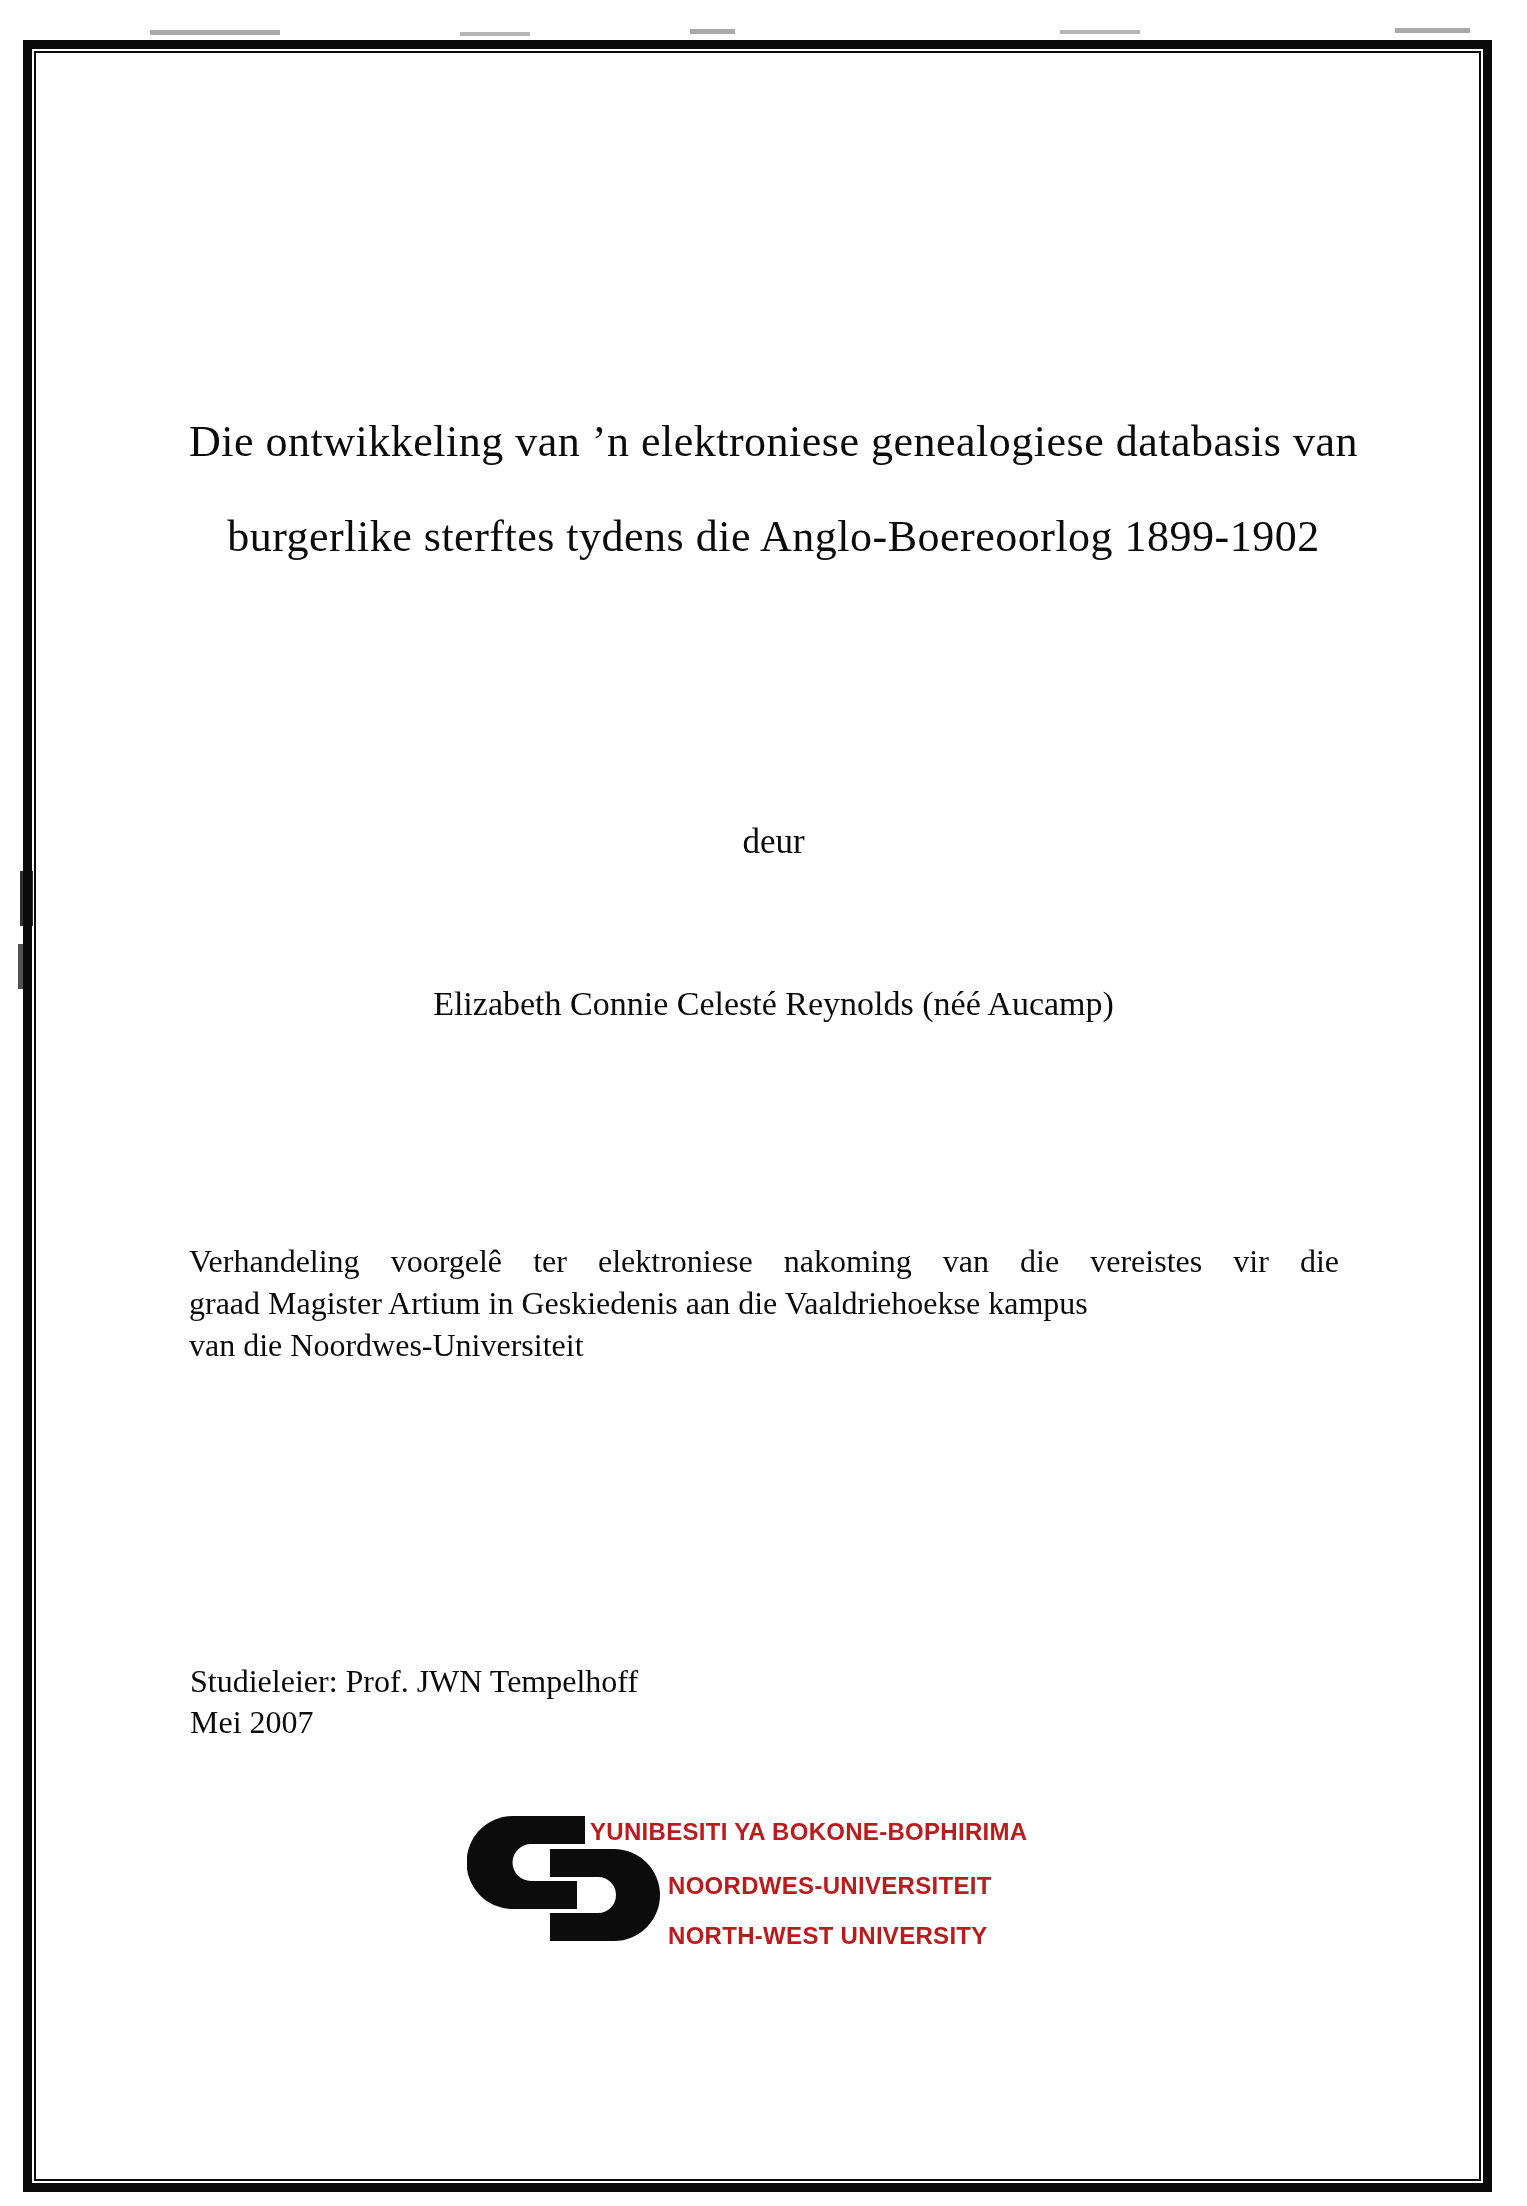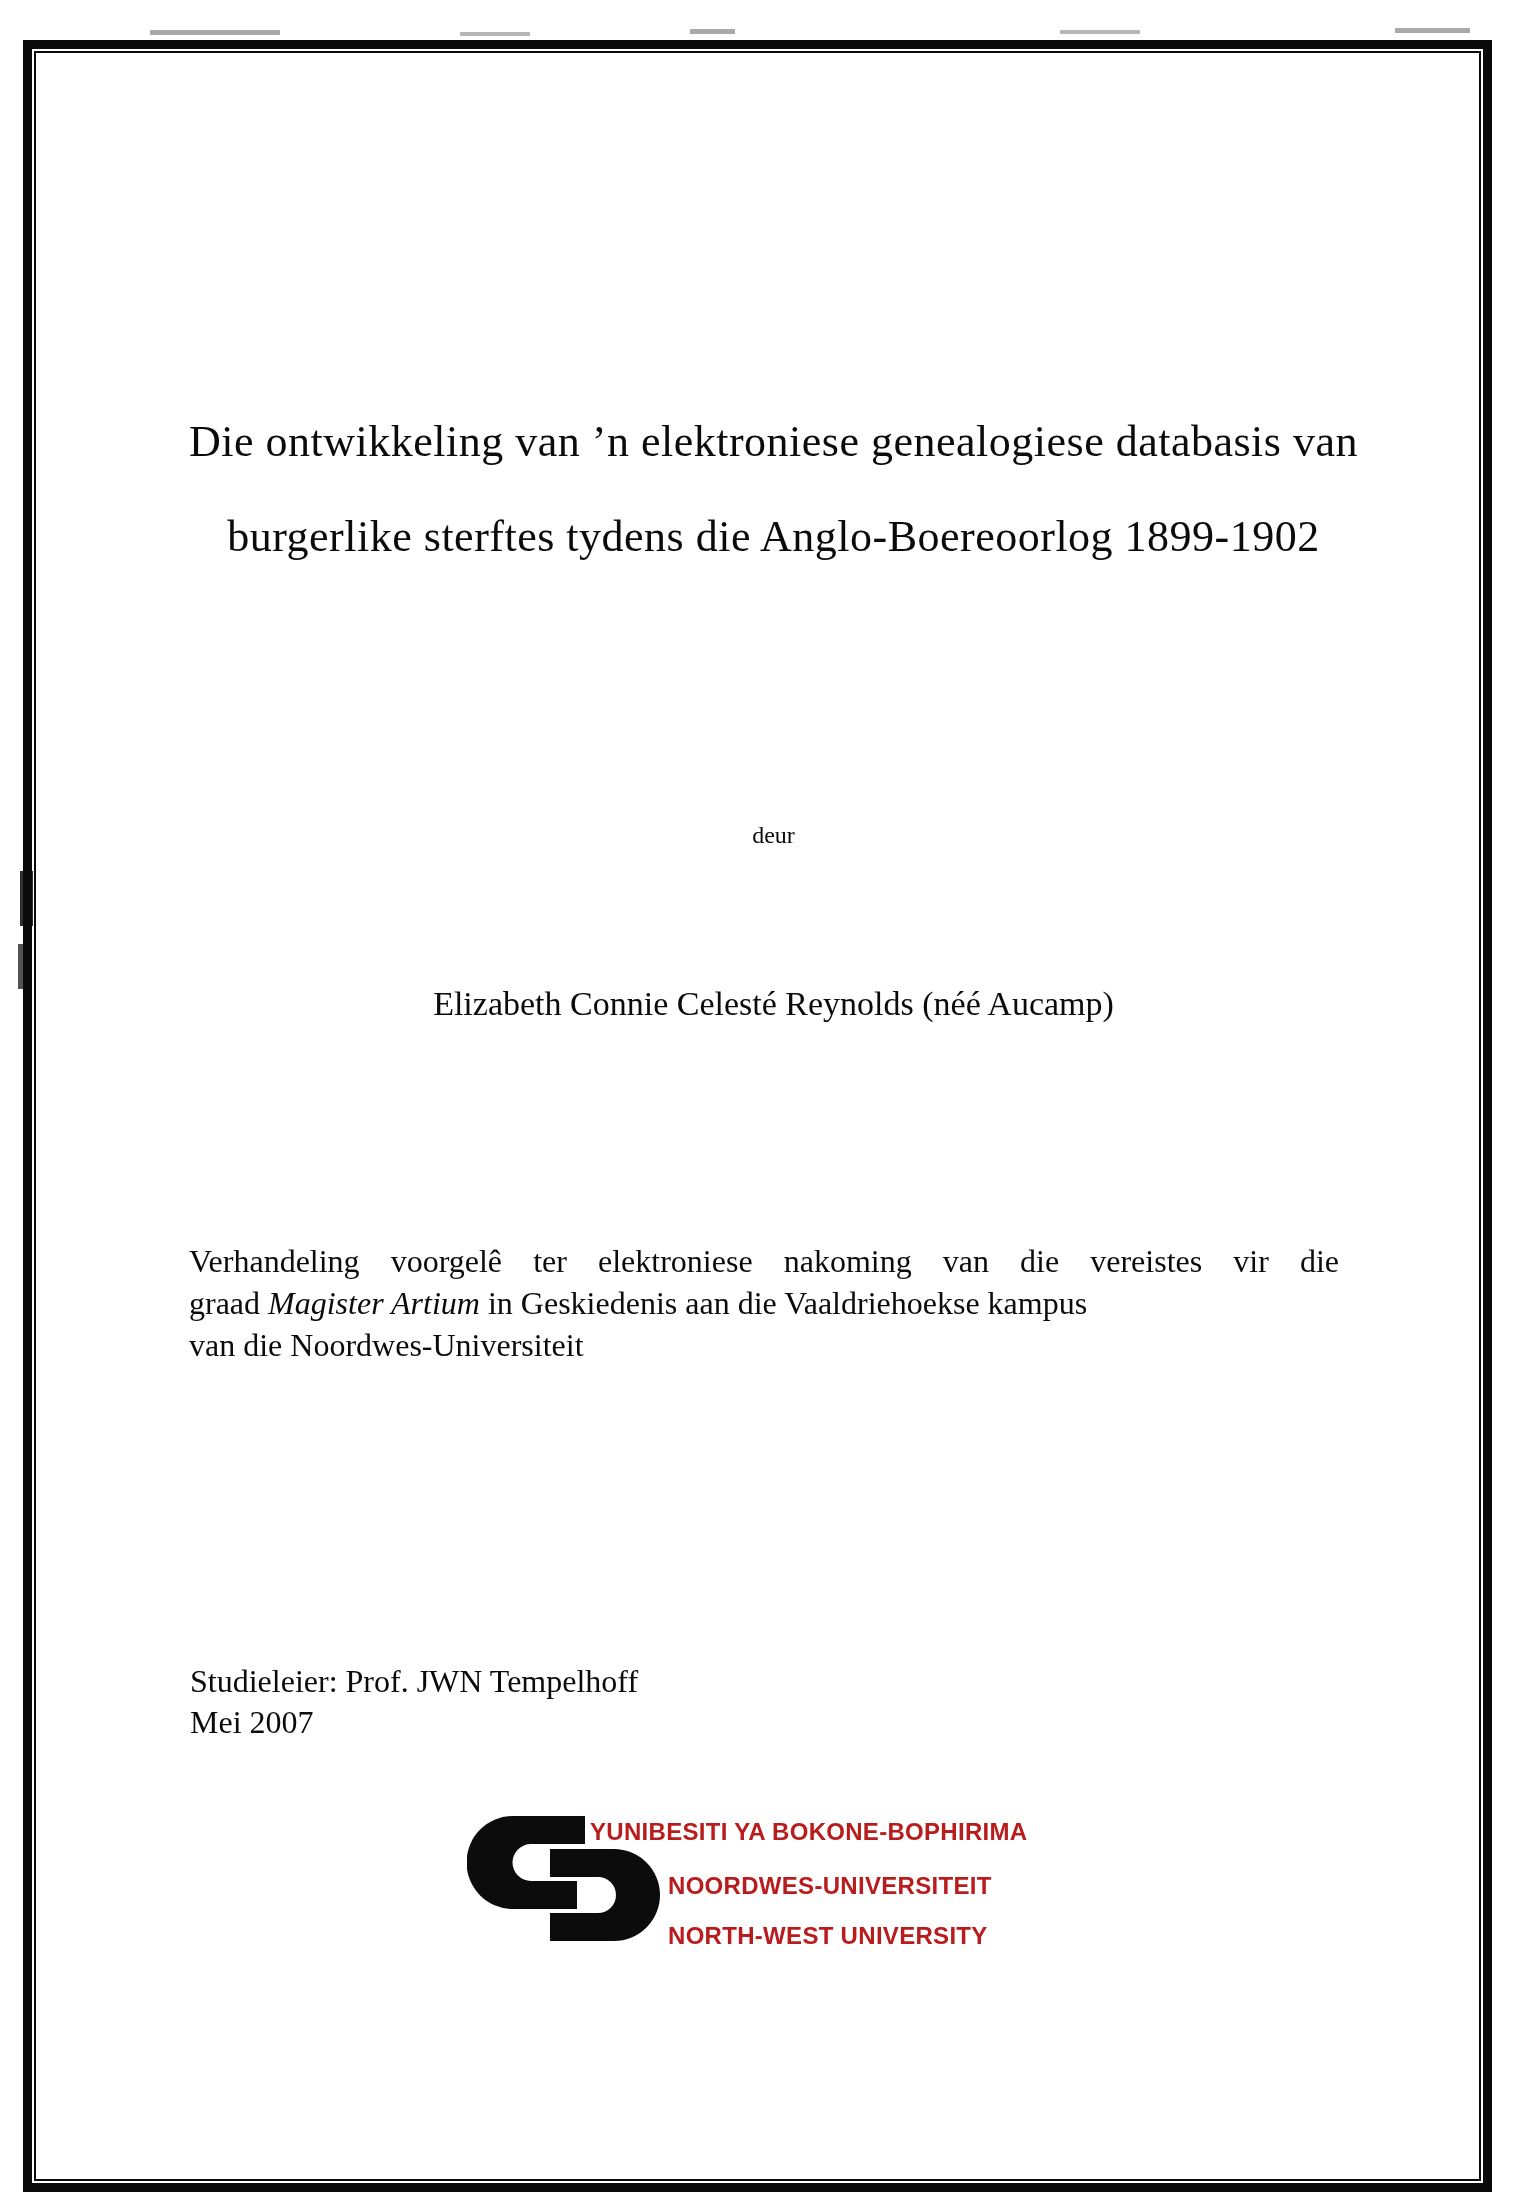--- a/index.html
+++ b/index.html
@@ -33,29 +33,29 @@
   .a8{left:500px;top:2194px;width:95px;height:4px;opacity:.3;}
   .a9{left:1320px;top:2198px;width:55px;height:4px;opacity:.3;}
 
   .tx{position:absolute;white-space:nowrap;}
   .centered{left:30px;right:10px;text-align:center;}
 
   .title-line{font-size:44px;line-height:1;letter-spacing:.5px;}
   .title-1{top:404px;}
   .title-2{top:499px;}
 
-  .byline{top:806px;font-size:24px;}
+  .byline{top:806px;font-size:35px;}
   .author{top:969px;font-size:34px;}
 
   .statement{
     position:absolute;left:189px;top:1224px;width:1150px;
     font-size:32px;line-height:42px;white-space:normal;
   }
   .statement .just{text-align:justify;text-align-last:justify;}
-  .statement .deg{font-style:italic;}
+  .statement .deg{}
 
   .supervisor-block{
     position:absolute;left:190px;top:1645px;
     font-size:32px;line-height:41px;
   }
 
   
   .logo-mark{position:absolute;left:467px;top:1800px;width:193px;height:125px;}
   .logo-line{
     position:absolute;

